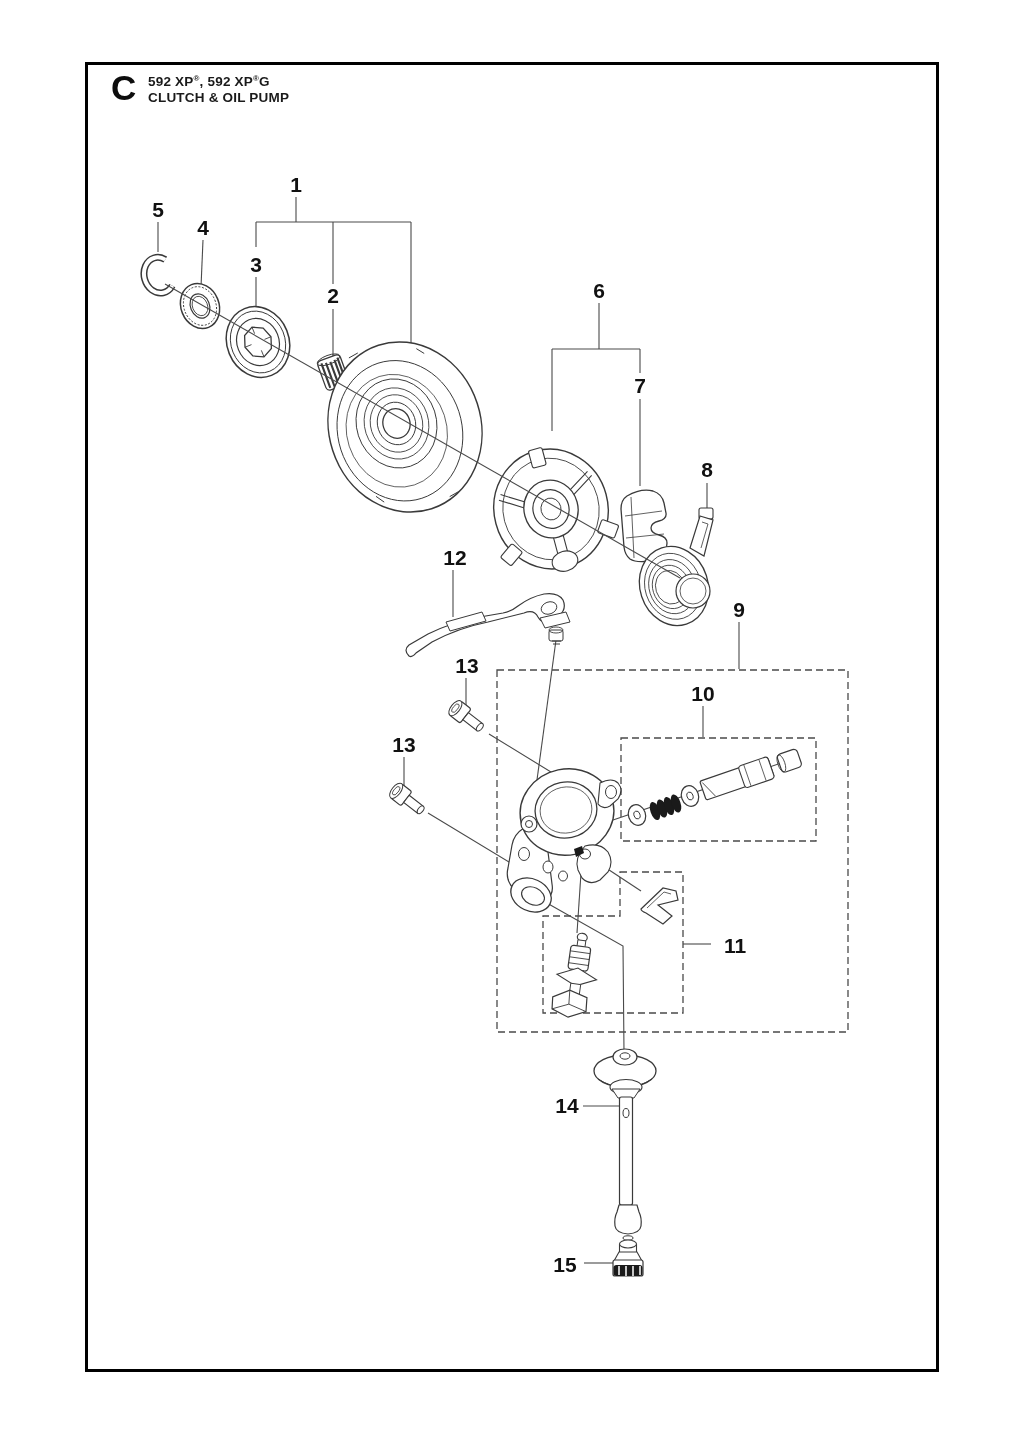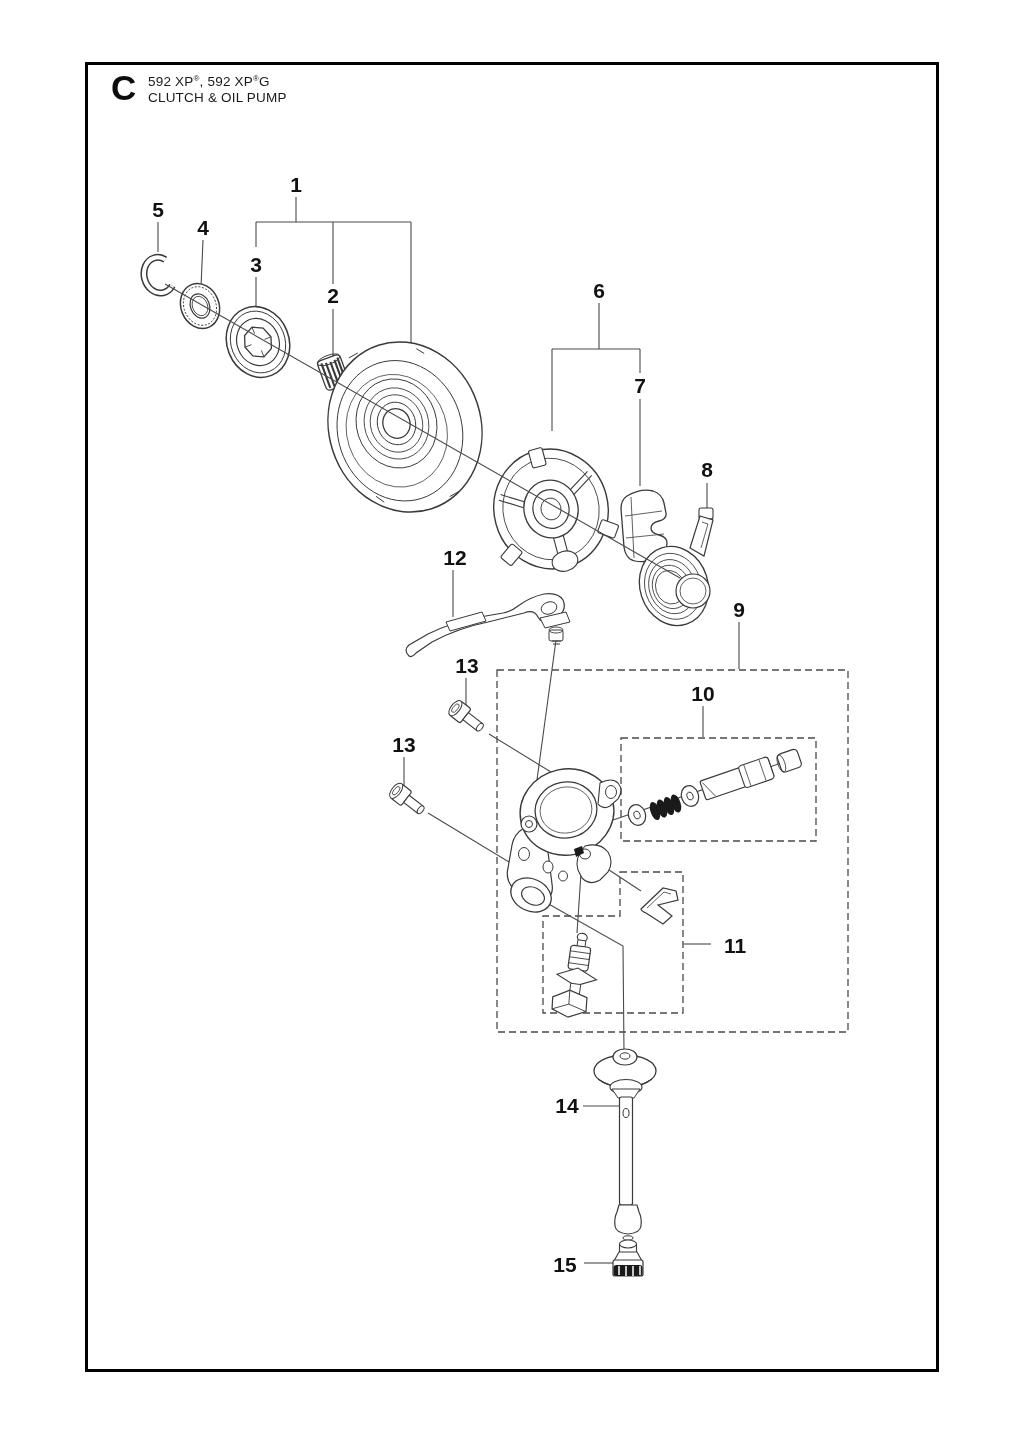--- a/index.html
+++ b/index.html
@@ -1,19 +1,19 @@
 <!DOCTYPE html>
 <html><head>
 <meta charset="utf-8">
 <style>
   html,body{margin:0;padding:0;background:#ffffff;}
   .page{position:relative;width:1024px;height:1435px;background:#ffffff;overflow:hidden;
         font-family:"Liberation Sans", sans-serif;color:#111;}
   .hdr-letter{position:absolute;left:111px;top:70px;font-size:35px;font-weight:700;color:#0d0d0d;line-height:1;}
-  .hdr-titles{position:absolute;left:148px;top:74px;font-size:13.5px;color:#1a1a1a;letter-spacing:.2px;line-height:16px;}
+  .hdr-titles{position:absolute;left:148px;top:74px;font-size:13.5px;color:#1a1a1a;letter-spacing:.2px;line-height:16px;font-weight:bold;}
   .hdr-titles .reg{font-size:8px;vertical-align:super;line-height:0;}
   svg{position:absolute;left:0;top:0;}
   svg *{vector-effect:non-scaling-stroke;}
   .callout{font-family:"Liberation Sans",sans-serif;font-size:21px;font-weight:700;fill:#111;text-anchor:middle;}
   .fw{fill:#ffffff;stroke:#3a3a3a;}
   .ln{fill:none;stroke:#3a3a3a;}
   .ld{fill:none;stroke:#4a4a4a;stroke-width:1.1;}
   .dash{fill:none;stroke:#4a4a4a;stroke-width:1.3;stroke-dasharray:7 4;}
 </style>
 </head>

